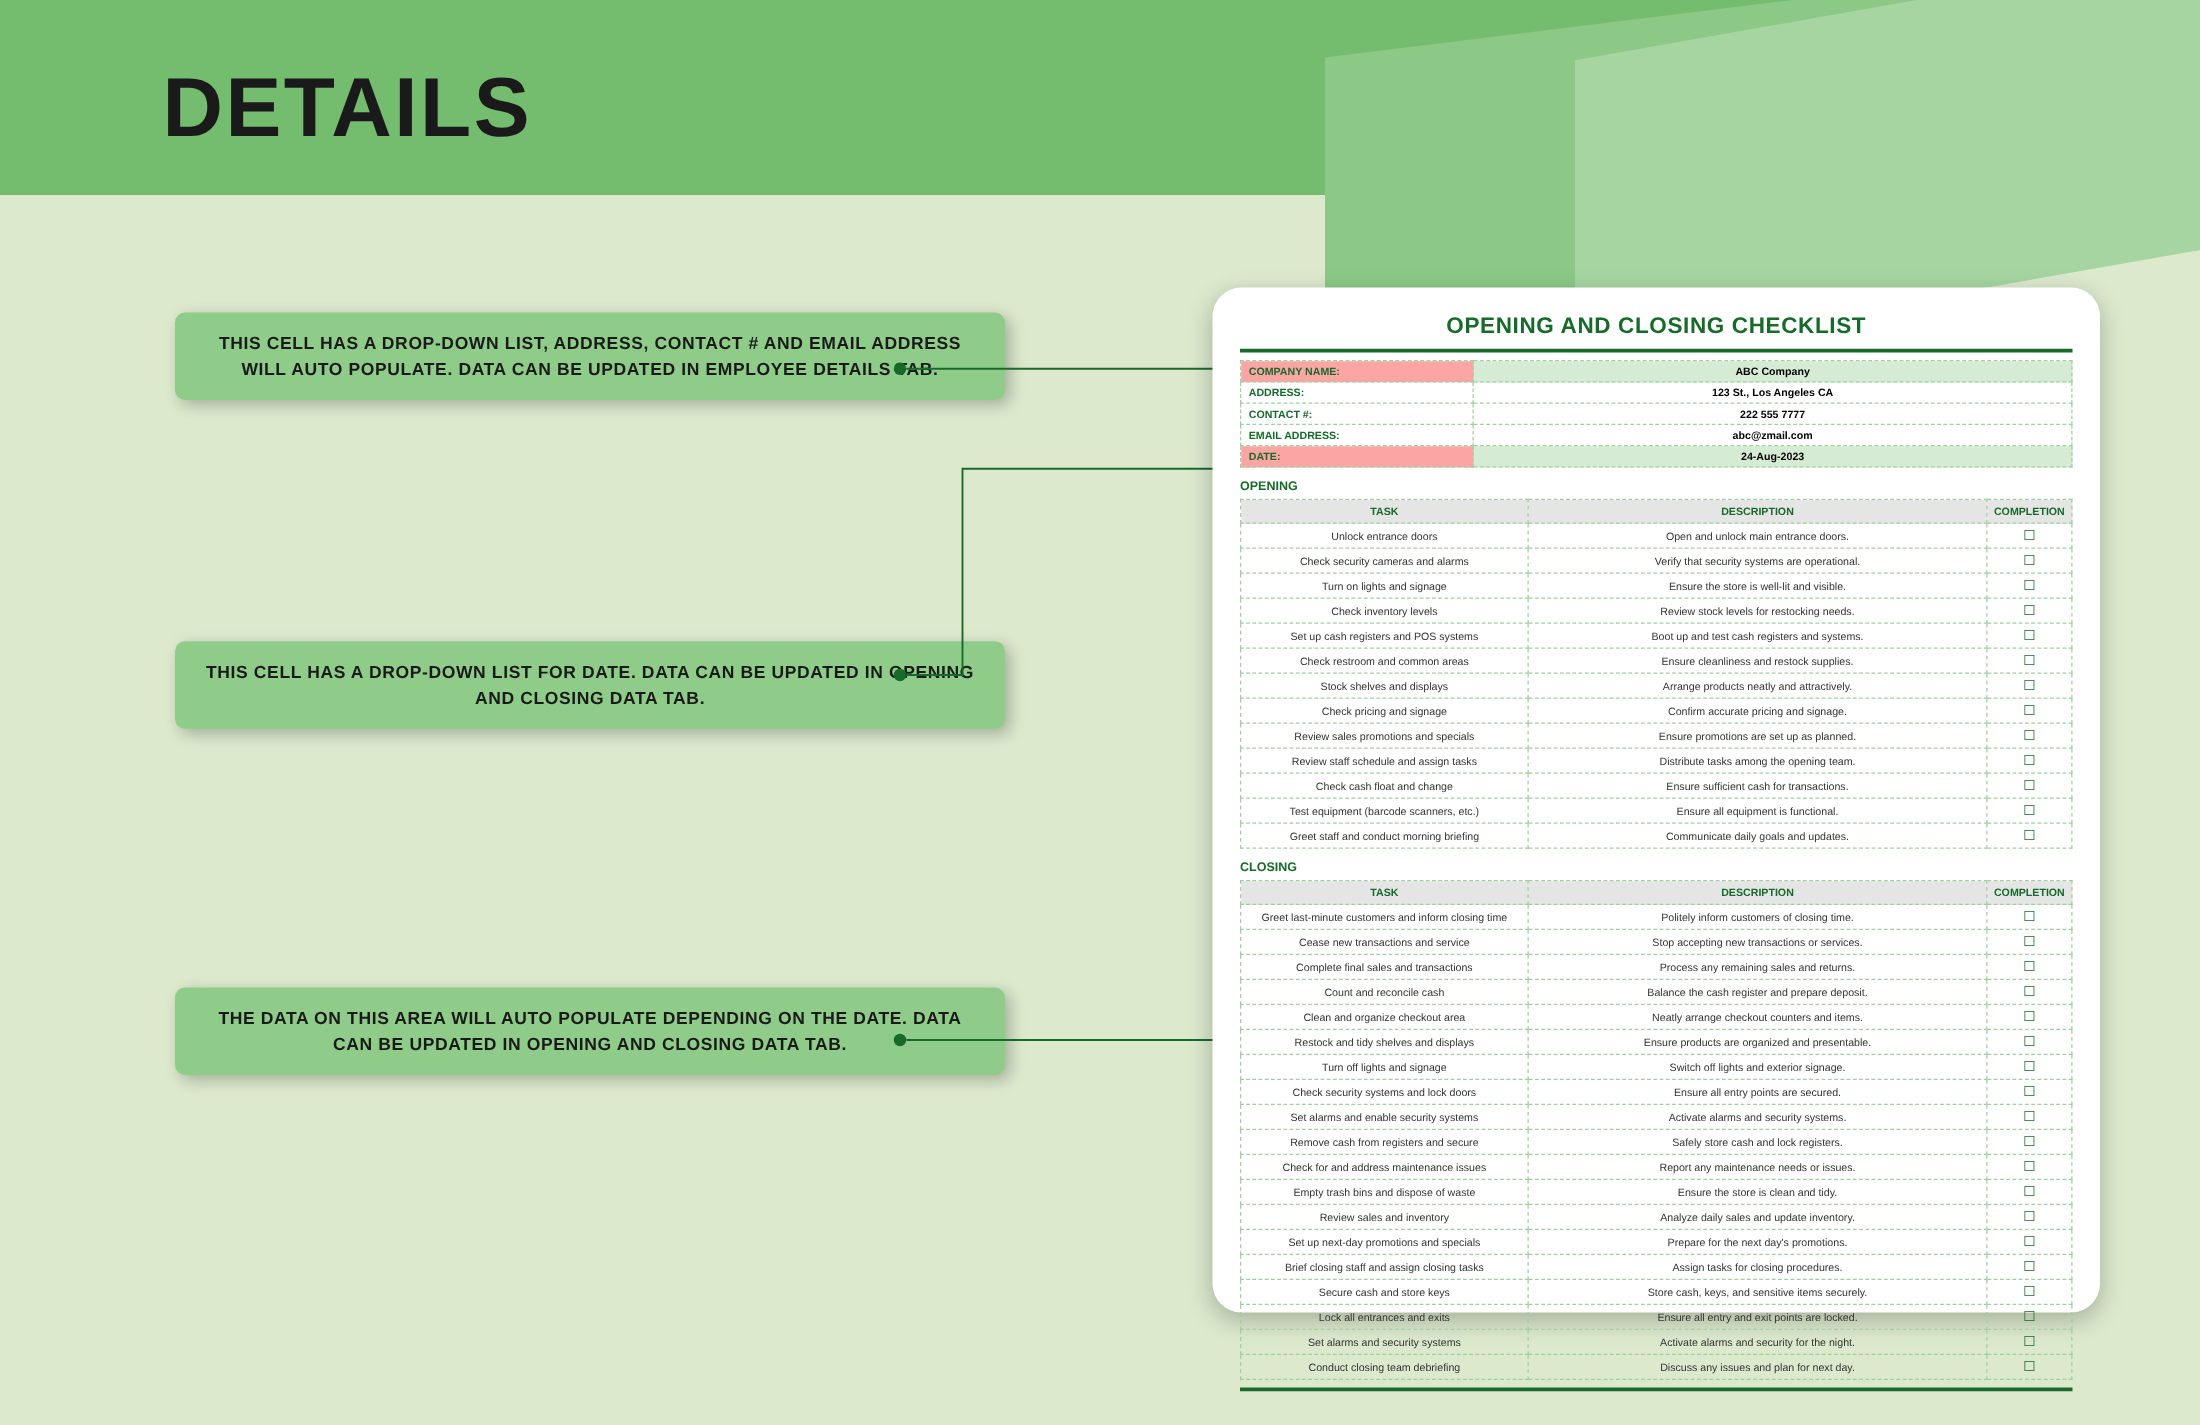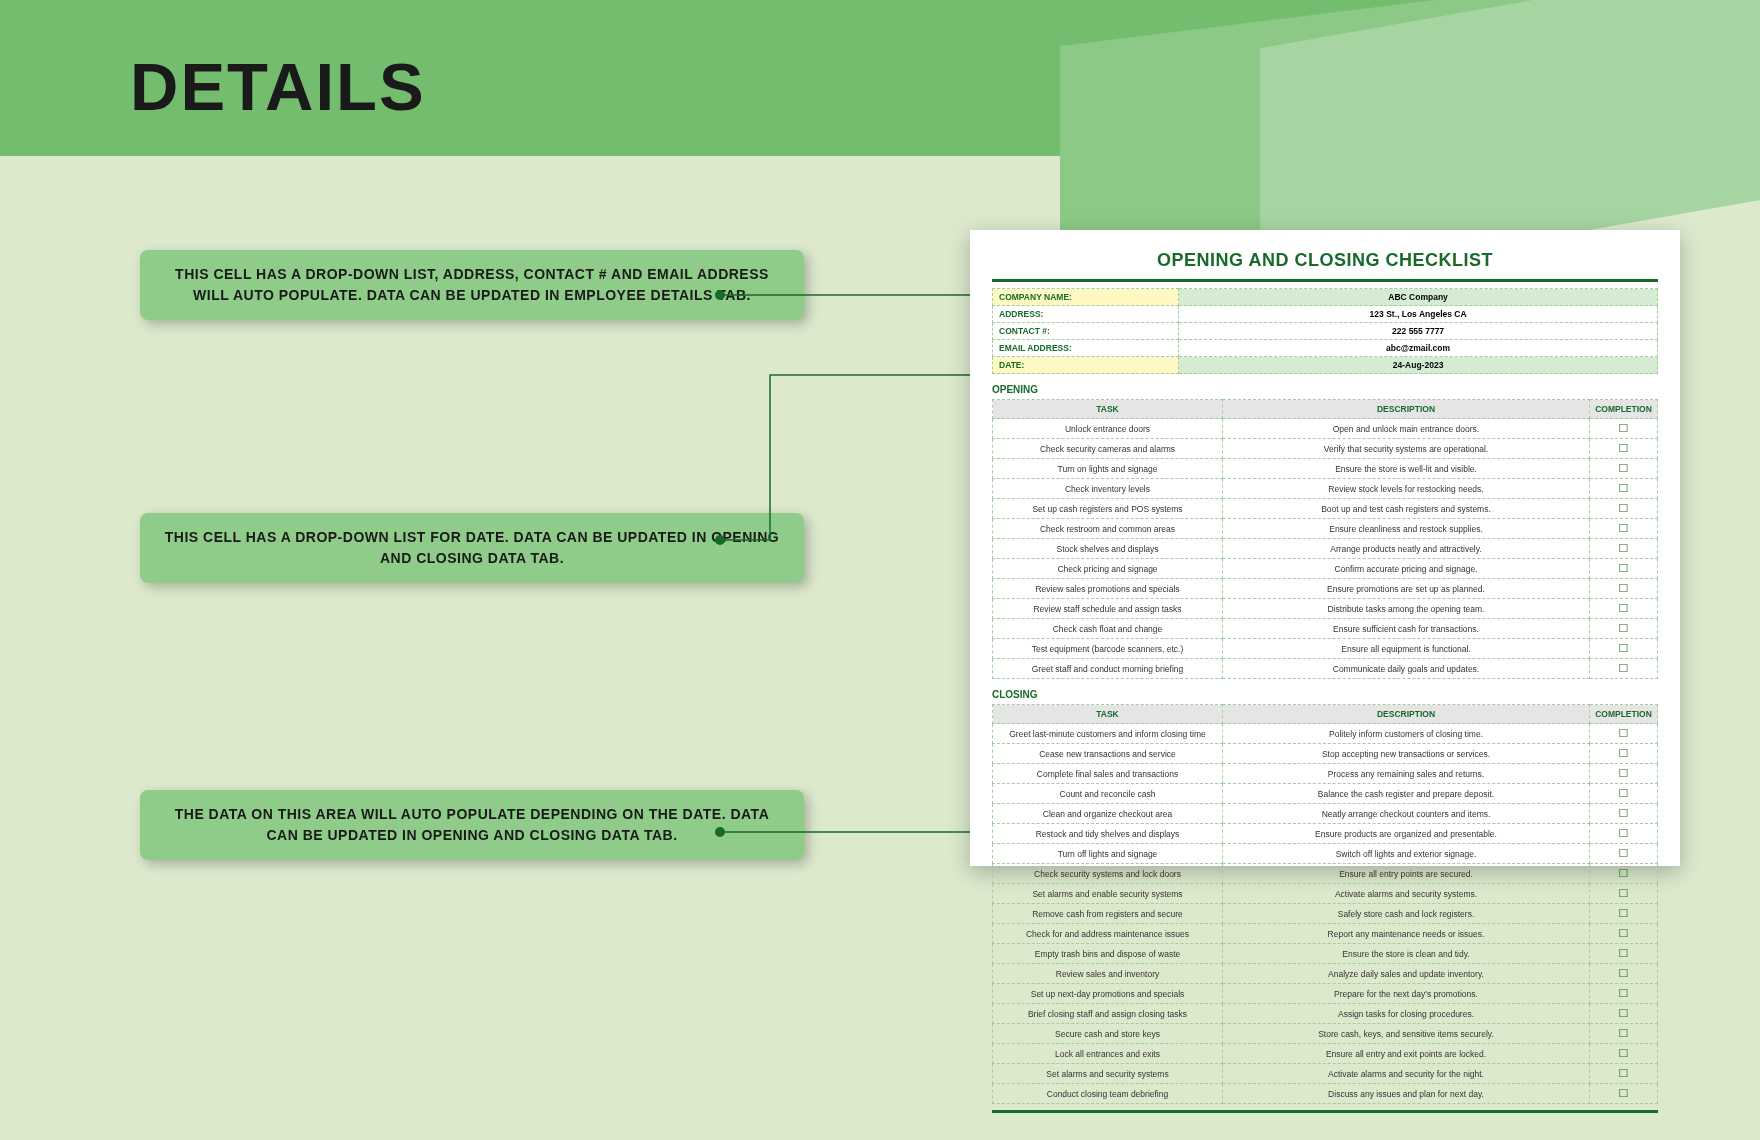--- a/index.html
+++ b/index.html
@@ -65,45 +65,46 @@
   top: 0; left: 0;
   width: 1760px;
   height: 1140px;
   pointer-events: none;
 }
 
 .sheet {
   position: absolute;
   top: 230px; left: 970px;
   width: 710px;
-  height: 636px;
+  height: 820px;
   background: #fff;
   box-shadow: 0 6px 20px rgba(0,0,0,0.25);
   padding: 14px 22px;
   font-size: 8.5px;
+  border-radius: 23px;
 }
 .sheet-title {
   text-align: center;
   color: #186a2b;
   font-weight: 900;
   font-size: 18px;
   letter-spacing: 0.5px;
   margin: 6px 0 8px;
 }
 .title-rule { height: 3px; background: #186a2b; margin-bottom: 6px; }
 .info-table { width: 100%; border-collapse: collapse; }
 .info-table td {
   border: 1px dashed #9fcf9f;
   padding: 3px 6px;
   font-size: 8.5px;
 }
 .info-table td.label { width: 28%; font-weight: 700; color: #186a2b; background: #fff; }
 .info-table td.value { text-align: center; font-weight: bold; }
 .info-table tr.hl td { background: #d6ebd3; }
-.info-table tr.hl td.label { background: #fef9c3; }
+.info-table tr.hl td.label { background: #fca5a5; }
 
 .section-label {
   color: #186a2b;
   font-weight: 700;
   font-size: 10px;
   margin: 10px 0 4px;
 }
 .task-table { width: 100%; border-collapse: collapse; }
 .task-table th {
   background: #e5e5e5;

